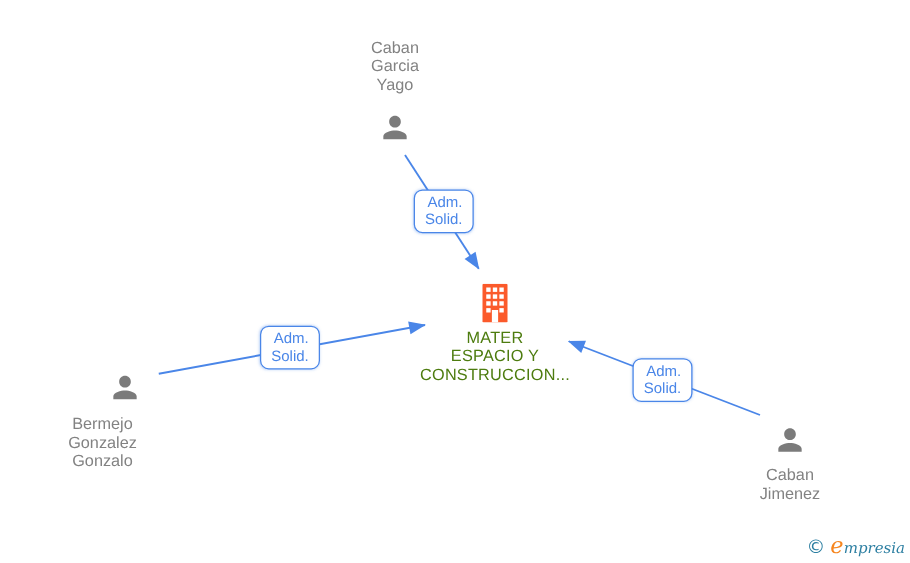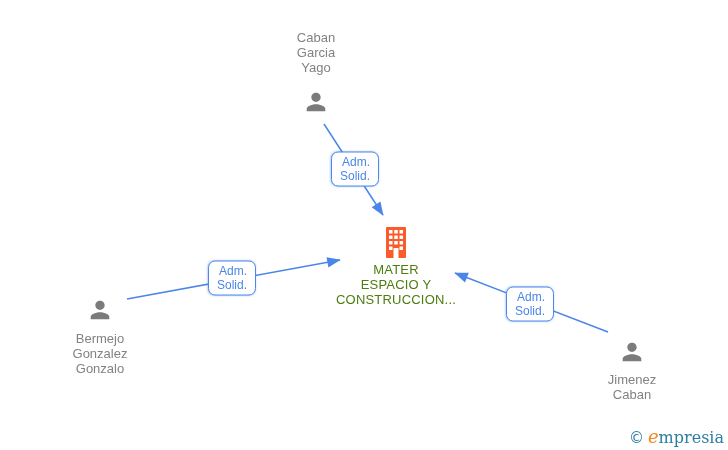--- a/index.html
+++ b/index.html
@@ -64,21 +64,22 @@
   }
   .logo .brand-e {
     color: #f6861f;
     font-family: "DejaVu Serif", serif;
     font-style: italic;
     font-size: 18px;
   }
   .logo .brand-rest {
     color: #2b7ea1;
     font-family: "DejaVu Serif", serif;
-    font-size: 16px;
+    font-style: italic;
+    font-size: 12px;
   }
 </style>
 </head>
 <body>
 
 <div class="canvas">
 
   <svg class="edges" viewBox="0 0 728 450">
     <defs>
       <marker id="arrow" viewBox="0 0 10 8" refX="9" refY="4" markerWidth="10" markerHeight="8" orient="auto">
@@ -135,33 +136,33 @@
     <div>MATER</div>
     <div>ESPACIO Y</div>
     <div>CONSTRUCCION...</div>
   </div>
 
   <div class="node-icon" style="left:86px; top:296px;">
     <svg width="28" height="28" viewBox="0 0 24 24">
       <path fill="#7b7b7b" d="M12 12c2.21 0 4-1.79 4-4s-1.79-4-4-4-4 1.79-4 4 1.79 4 4 4zm0 2c-2.67 0-8 1.34-8 4v2h16v-2c0-2.66-5.33-4-8-4z"></path>
     </svg>
   </div>
-  <div class="node-label" style="left:30px; top:331px; width:140px;">
+  <div class="node-label" style="left:12px; top:331px; width:140px;">
     <div>Bermejo</div>
     <div>Gonzalez</div>
     <div>Gonzalo</div>
   </div>
 
   <div class="node-icon" style="left:618px; top:338px;">
     <svg width="28" height="28" viewBox="0 0 24 24">
       <path fill="#7b7b7b" d="M12 12c2.21 0 4-1.79 4-4s-1.79-4-4-4-4 1.79-4 4 1.79 4 4 4zm0 2c-2.67 0-8 1.34-8 4v2h16v-2c0-2.66-5.33-4-8-4z"></path>
     </svg>
   </div>
   <div class="node-label" style="left:562px; top:372px; width:140px;">
+    <div>Caban</div>
     <div>Jimenez</div>
-    <div>Caban</div>
   </div>
 
   <a class="logo">
     <span class="copy">©</span><span class="brand-e">e</span><span class="brand-rest">mpresia</span>
   </a>
 
 </div>
 
 </body></html>

